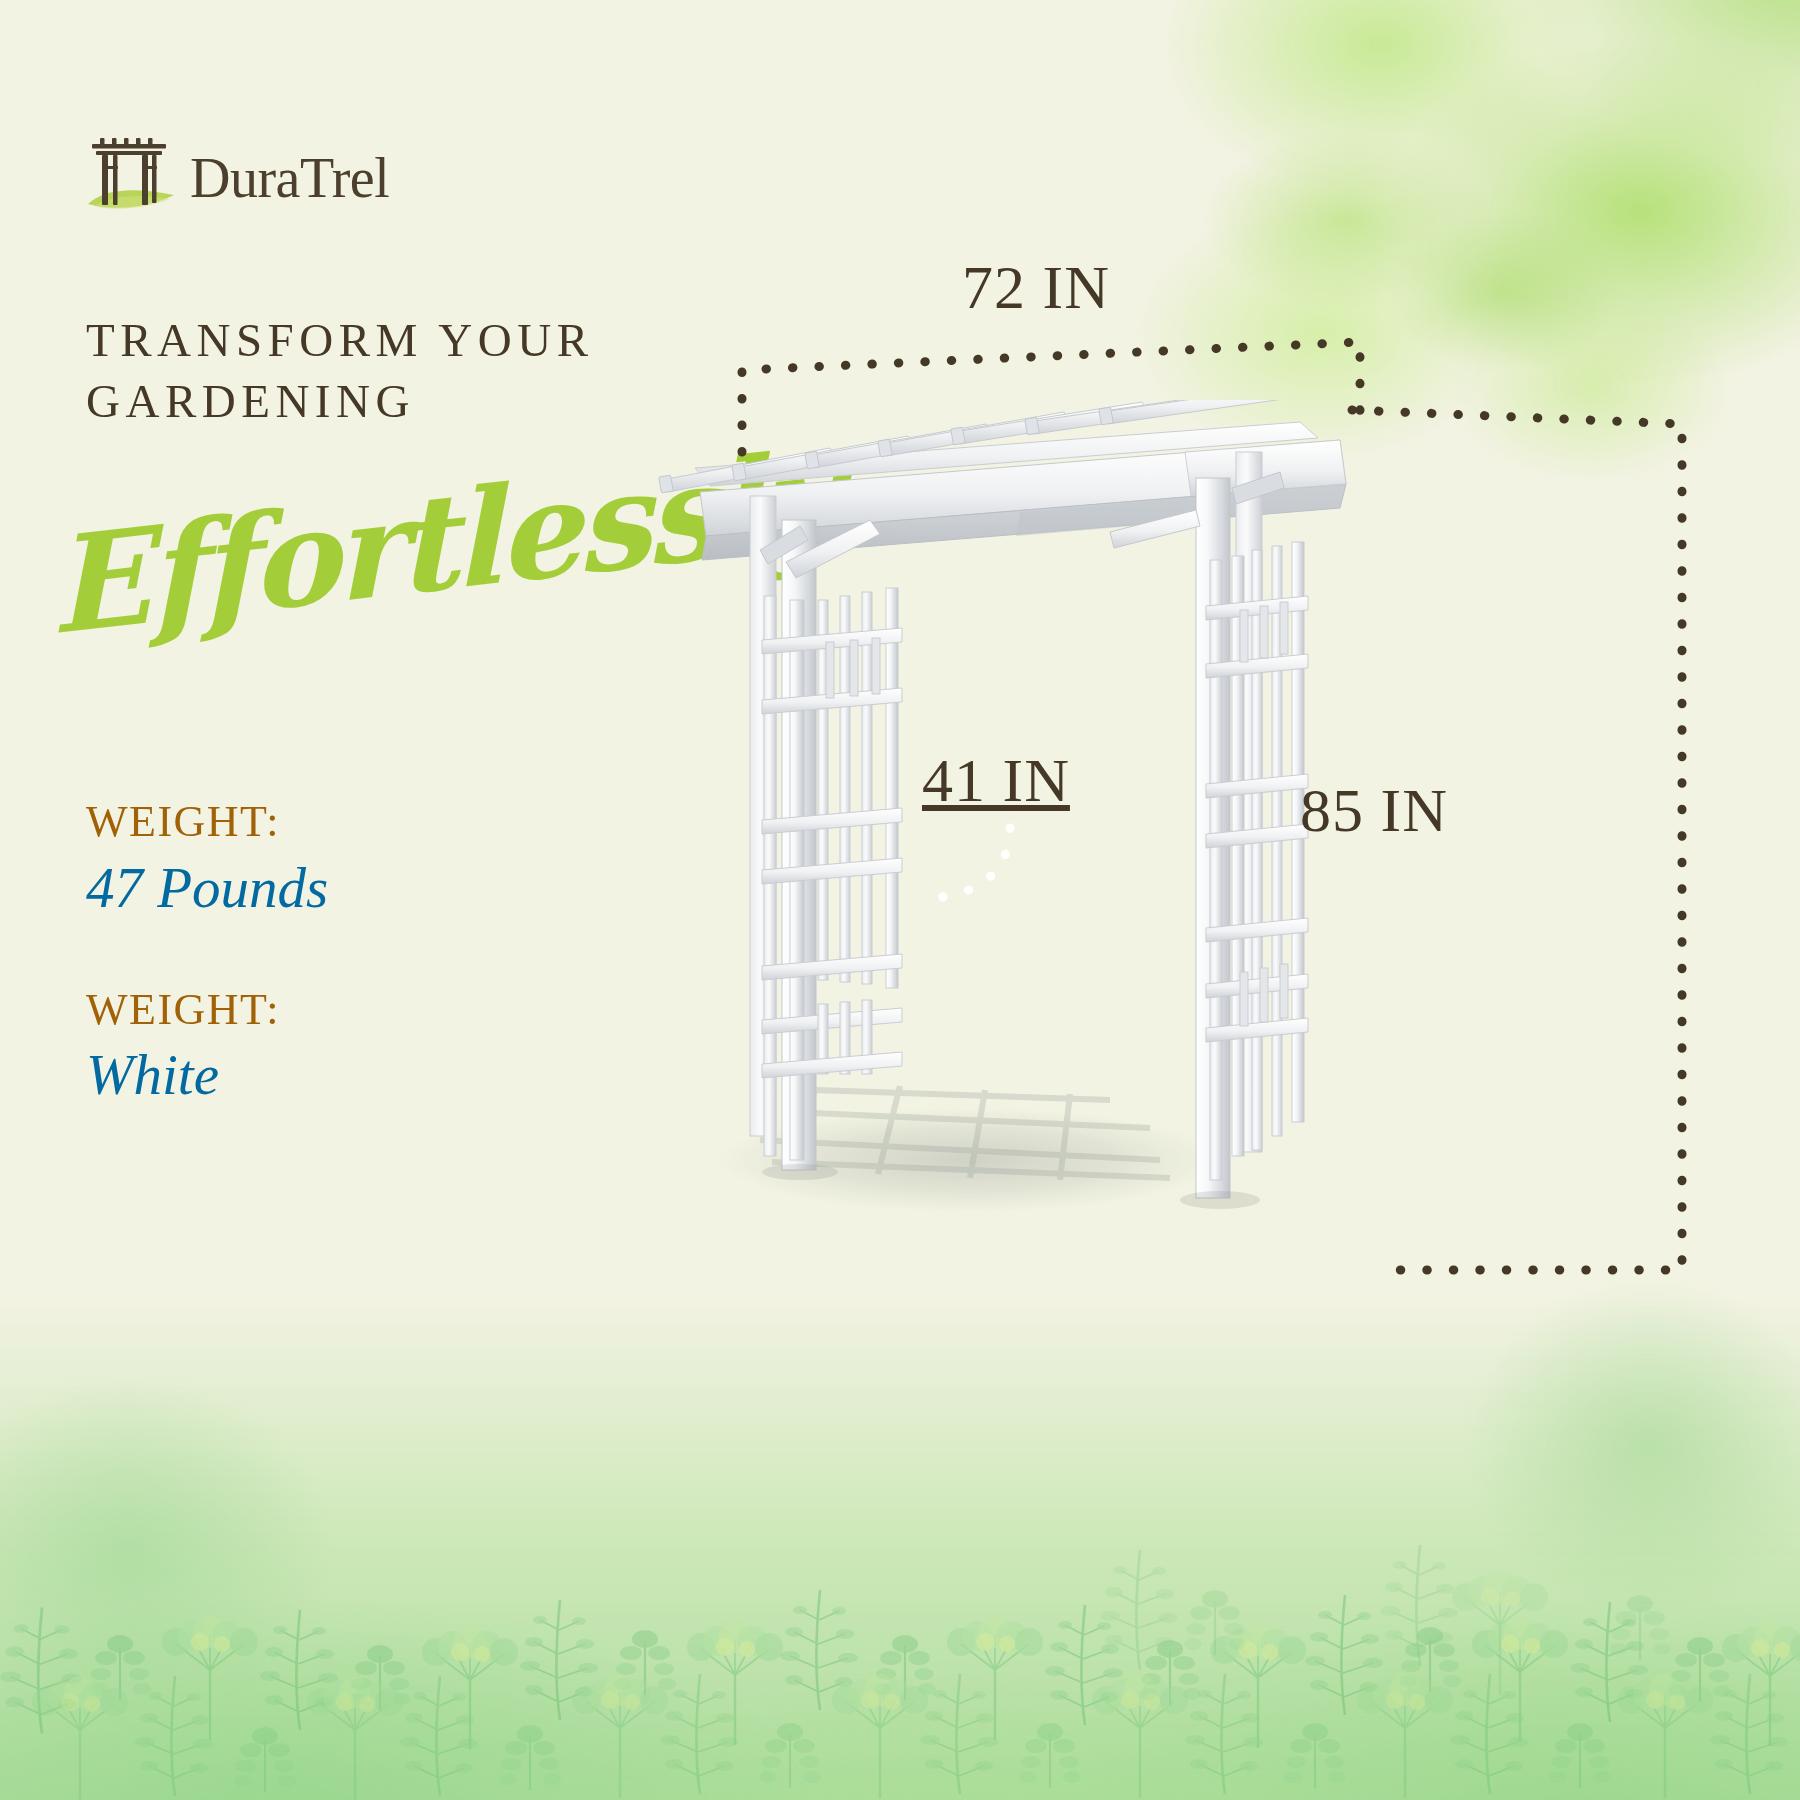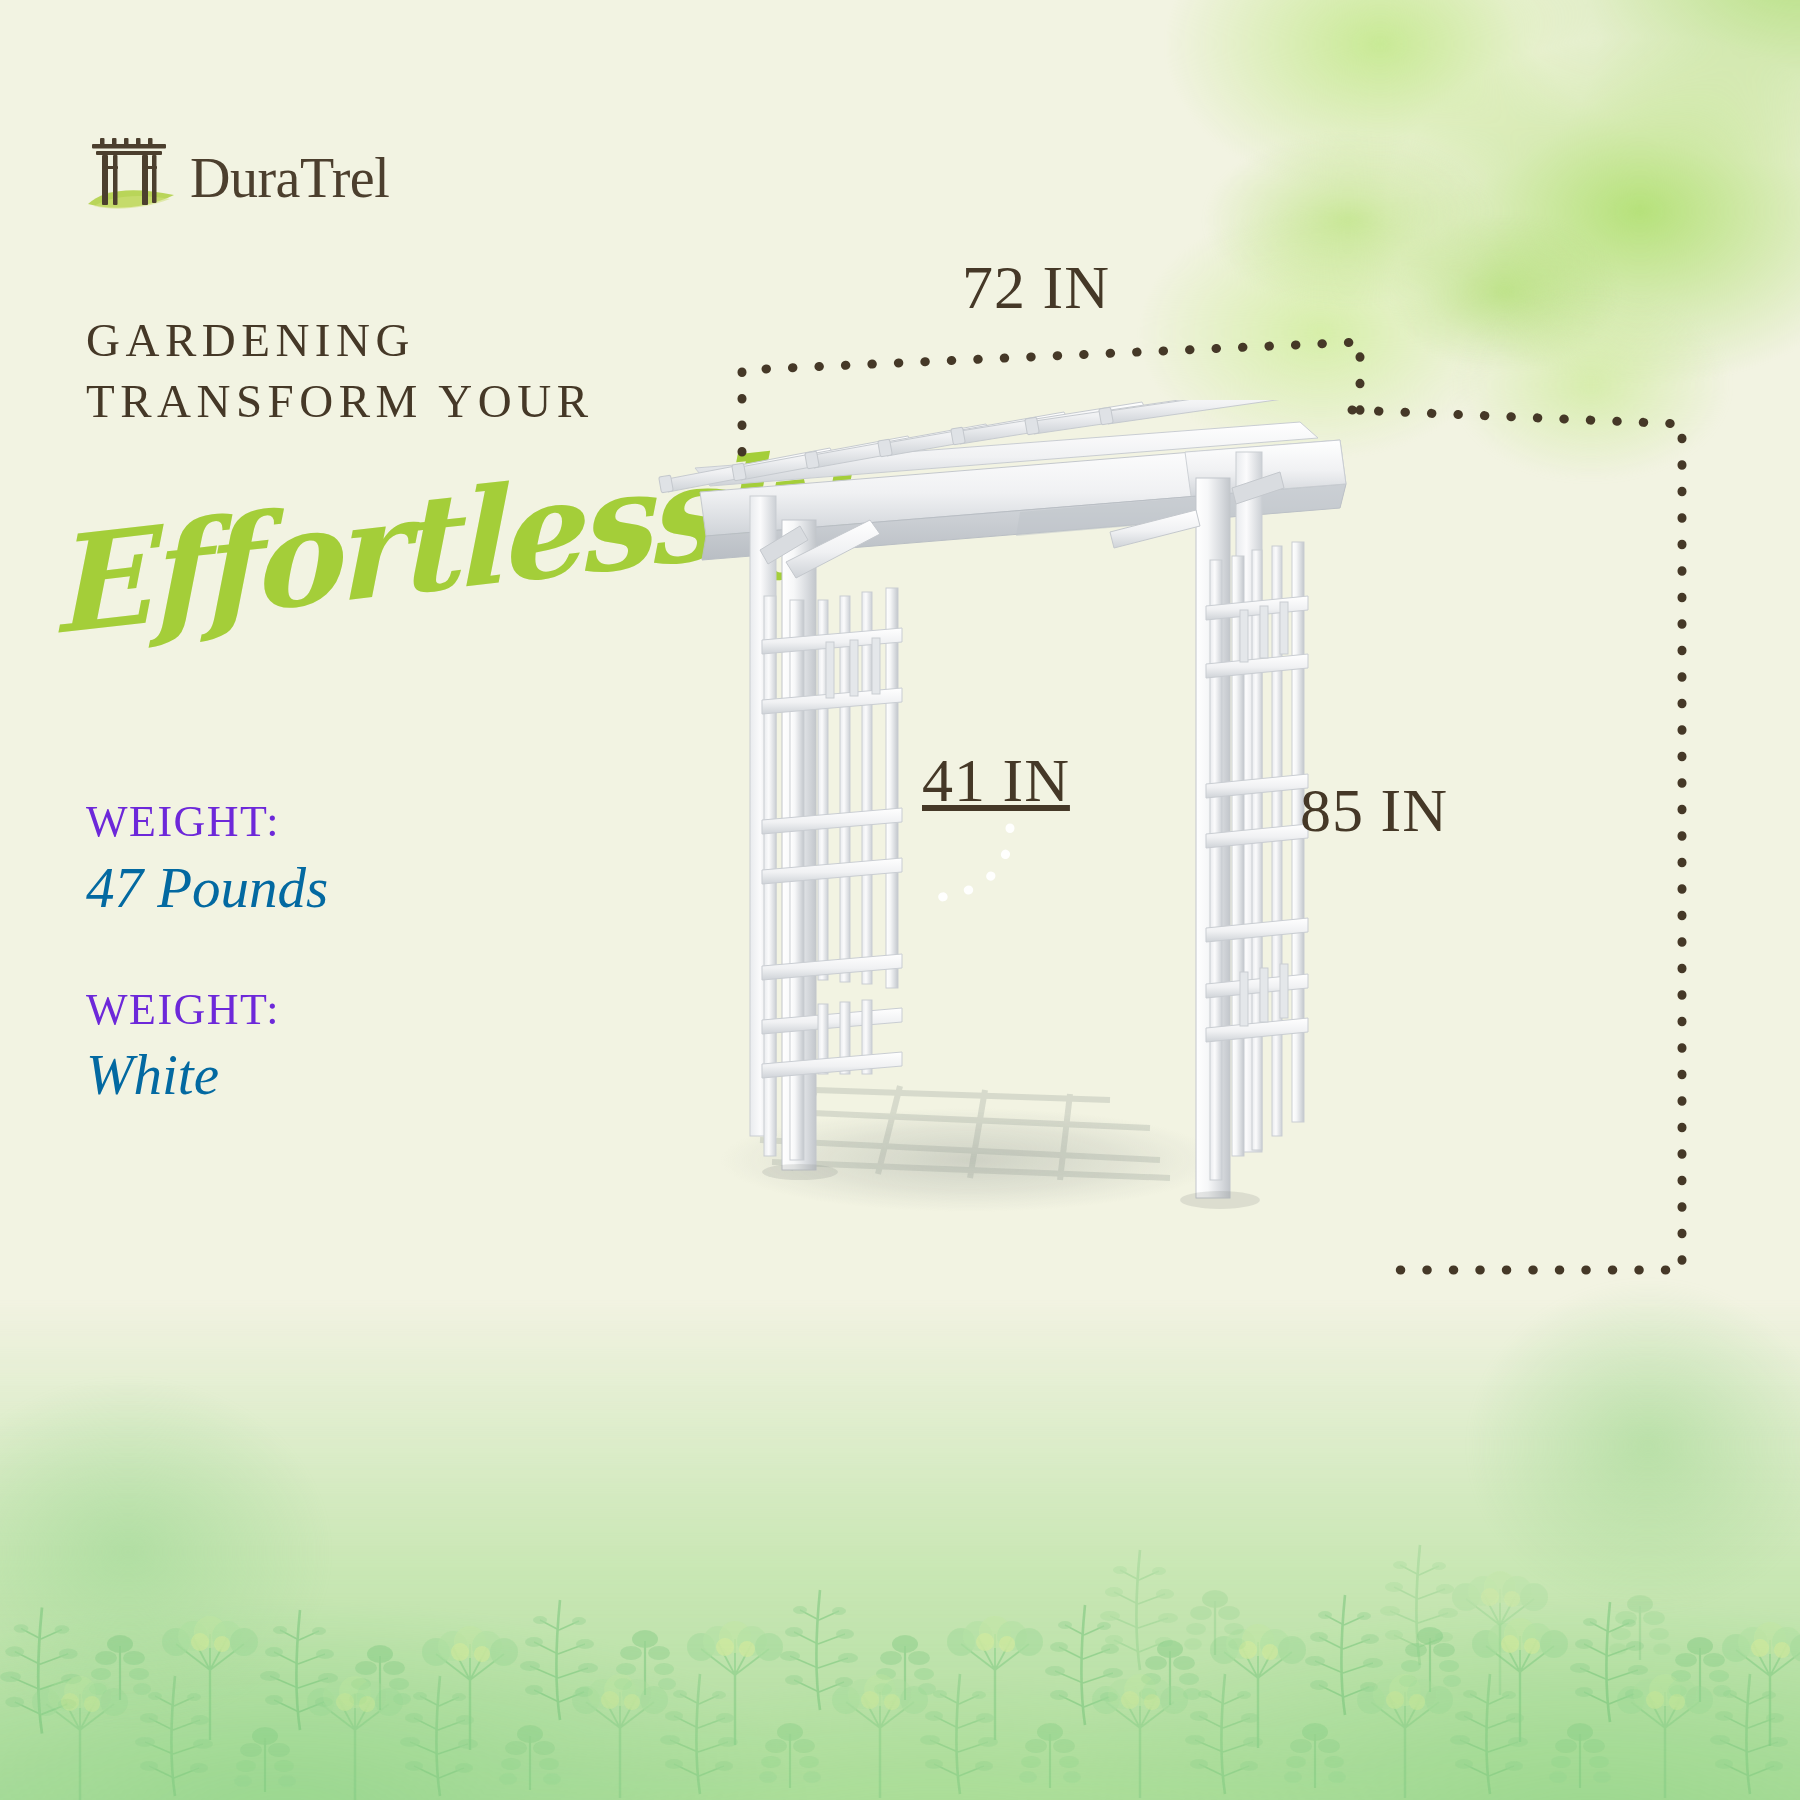--- a/index.html
+++ b/index.html
@@ -127,21 +127,21 @@
     line-height: 1;
   }
 
   
   .specs { position: absolute; left: 86px; top: 795px; width: 620px; }
   .spec-row { margin-bottom: 58px; }
   .spec-label {
     font-family: "Liberation Serif", serif;
     font-size: 44px;
     letter-spacing: 1.5px;
-    color: #6d28d9;
+    color: #a16207;
     line-height: 1.22;
   }
   .spec-value {
     font-family: "Liberation Serif", serif;
     font-style: italic;
     font-size: 57px;
     color: #0369a1;
     line-height: 1.3;
     margin-top: 2px;
   }
@@ -300,22 +300,22 @@
 
           <rect x="16" y="34" width="16" height="3" rx="1"></rect>
           <rect x="56" y="34" width="15" height="3" rx="1"></rect>
         </g>
       </svg>
     </div>
     <div class="logo-word">DuraTrel</div>
   </div>
 
   <div class="headline">
+    <div>TRANSFORM YOUR</div>
     <div>GARDENING</div>
-    <div>TRANSFORM YOUR</div>
   </div>
 
   <div class="script">Effortlessly.</div>
 
   <div class="specs">
     <div class="spec-row">
       <div class="spec-label">WEIGHT:</div>
       <div class="spec-value">47 Pounds</div>
     </div>
     <div class="spec-row">

